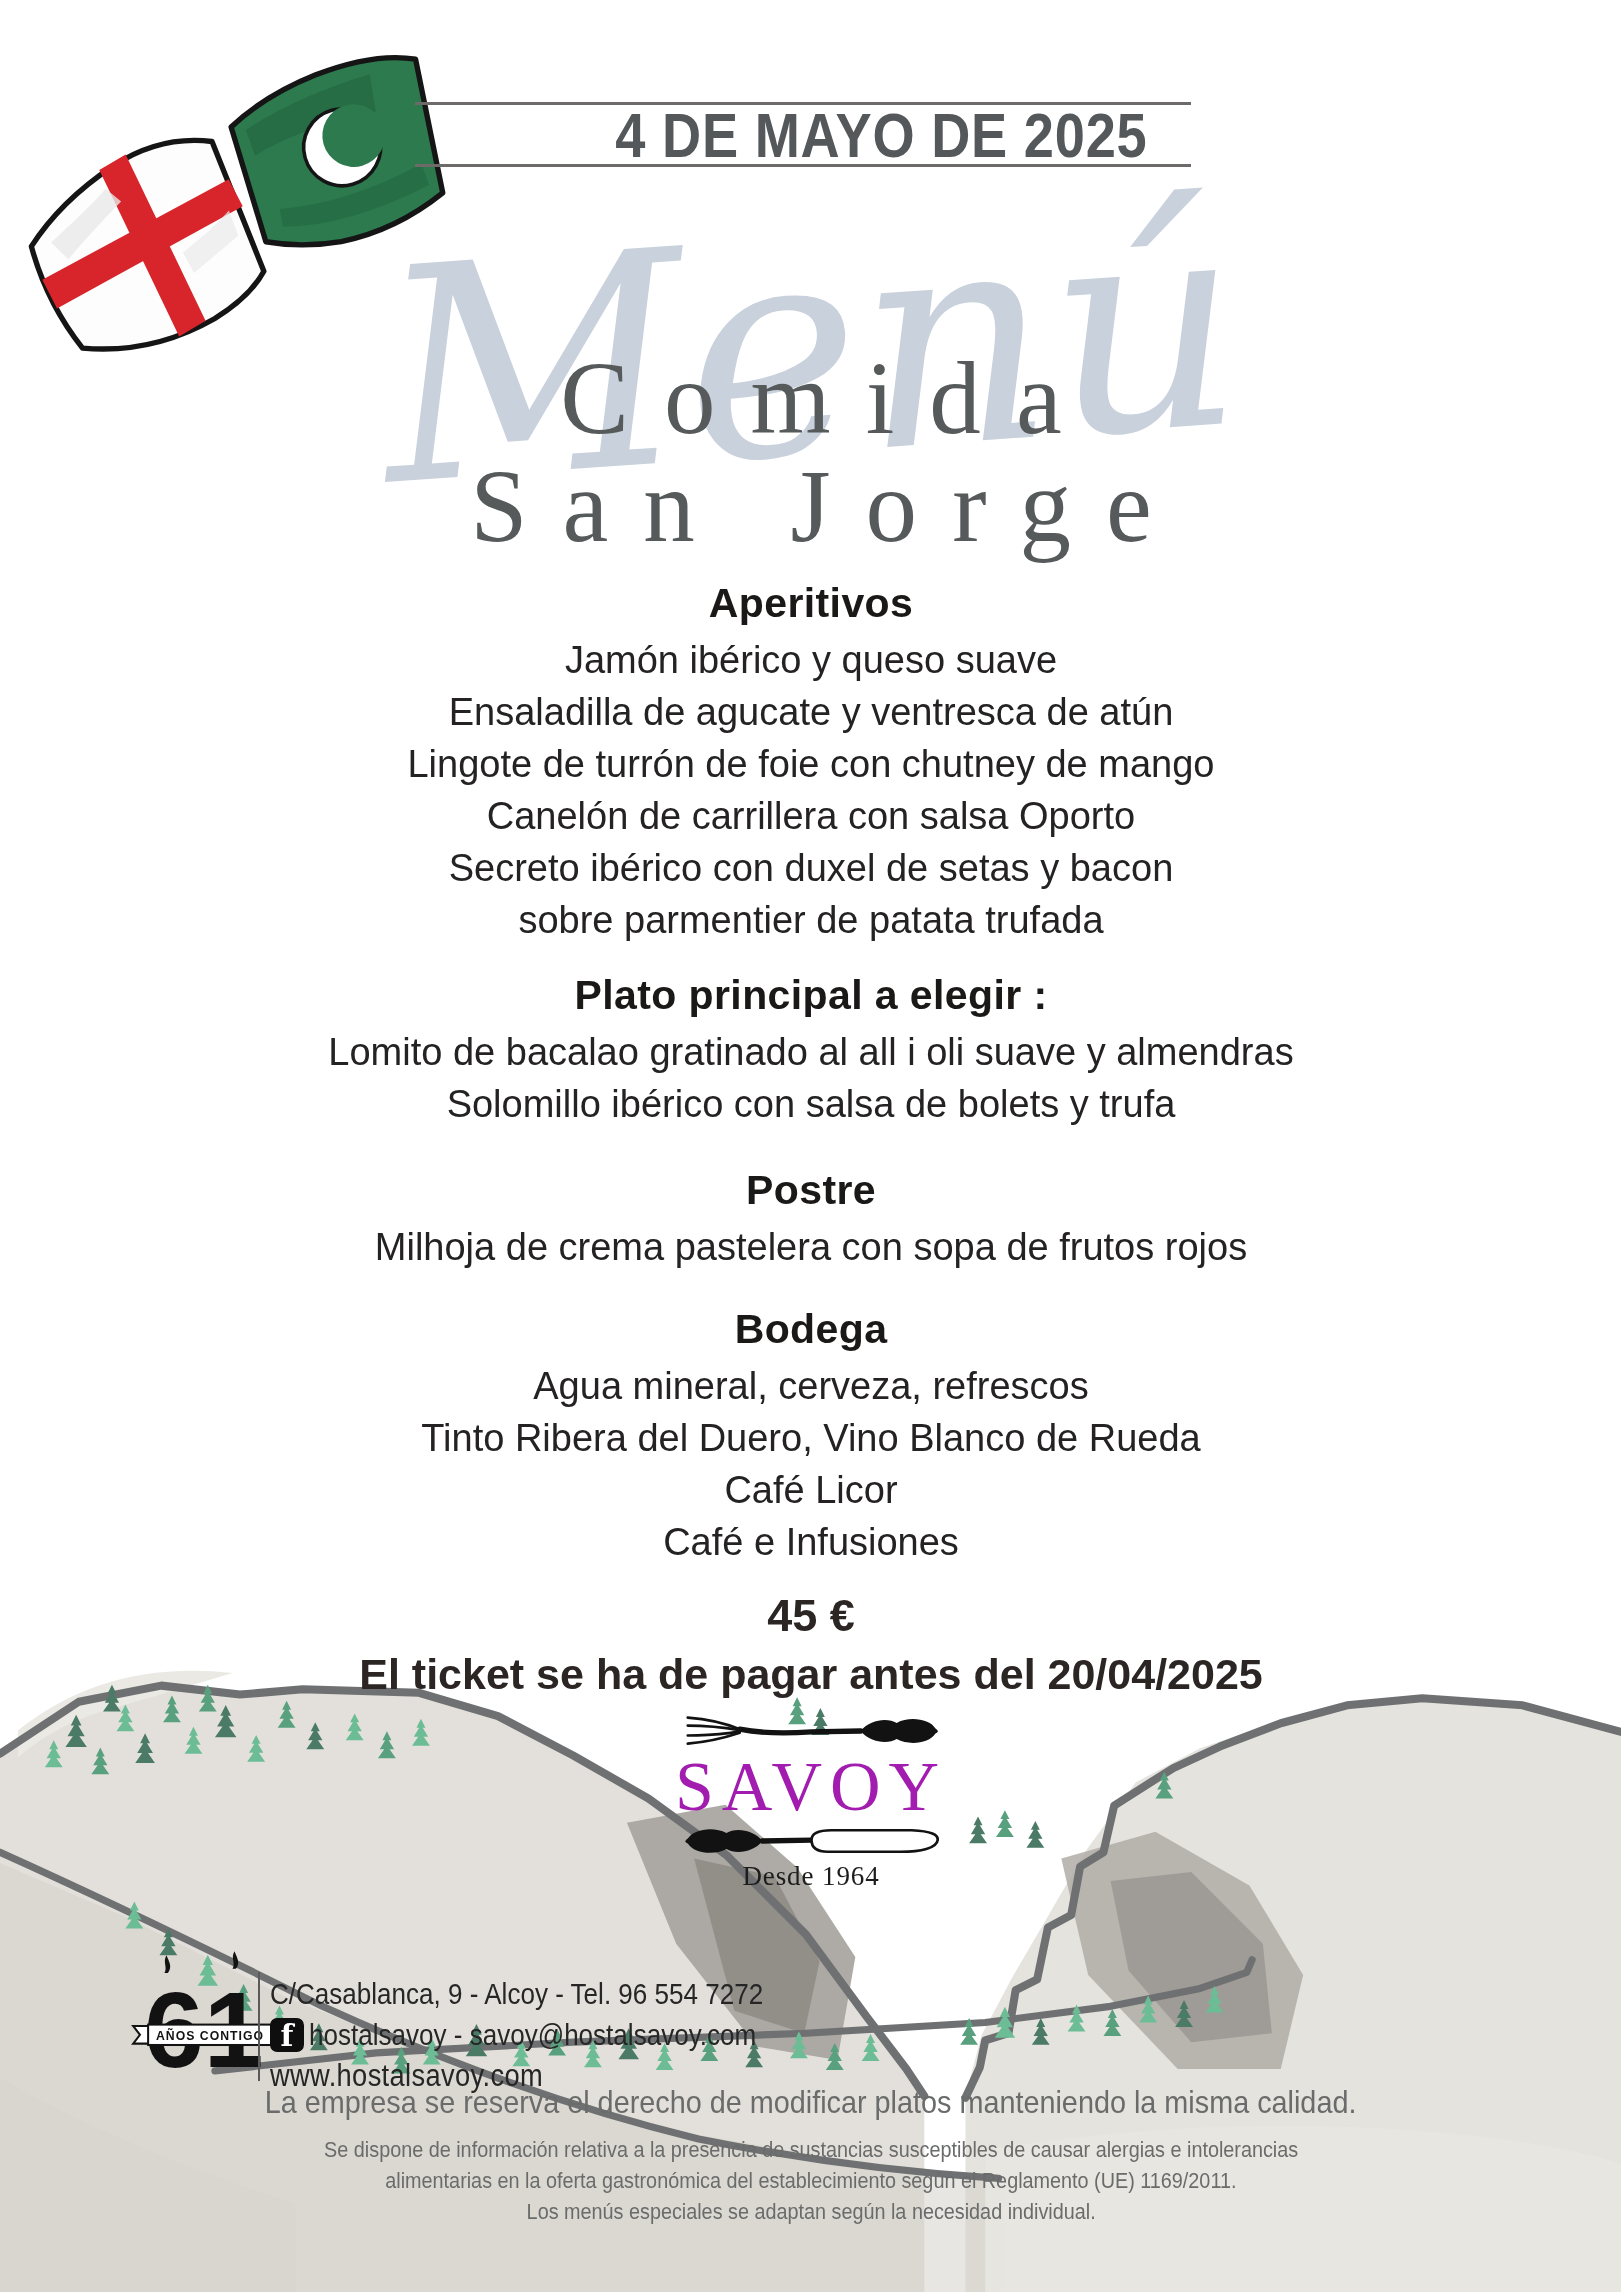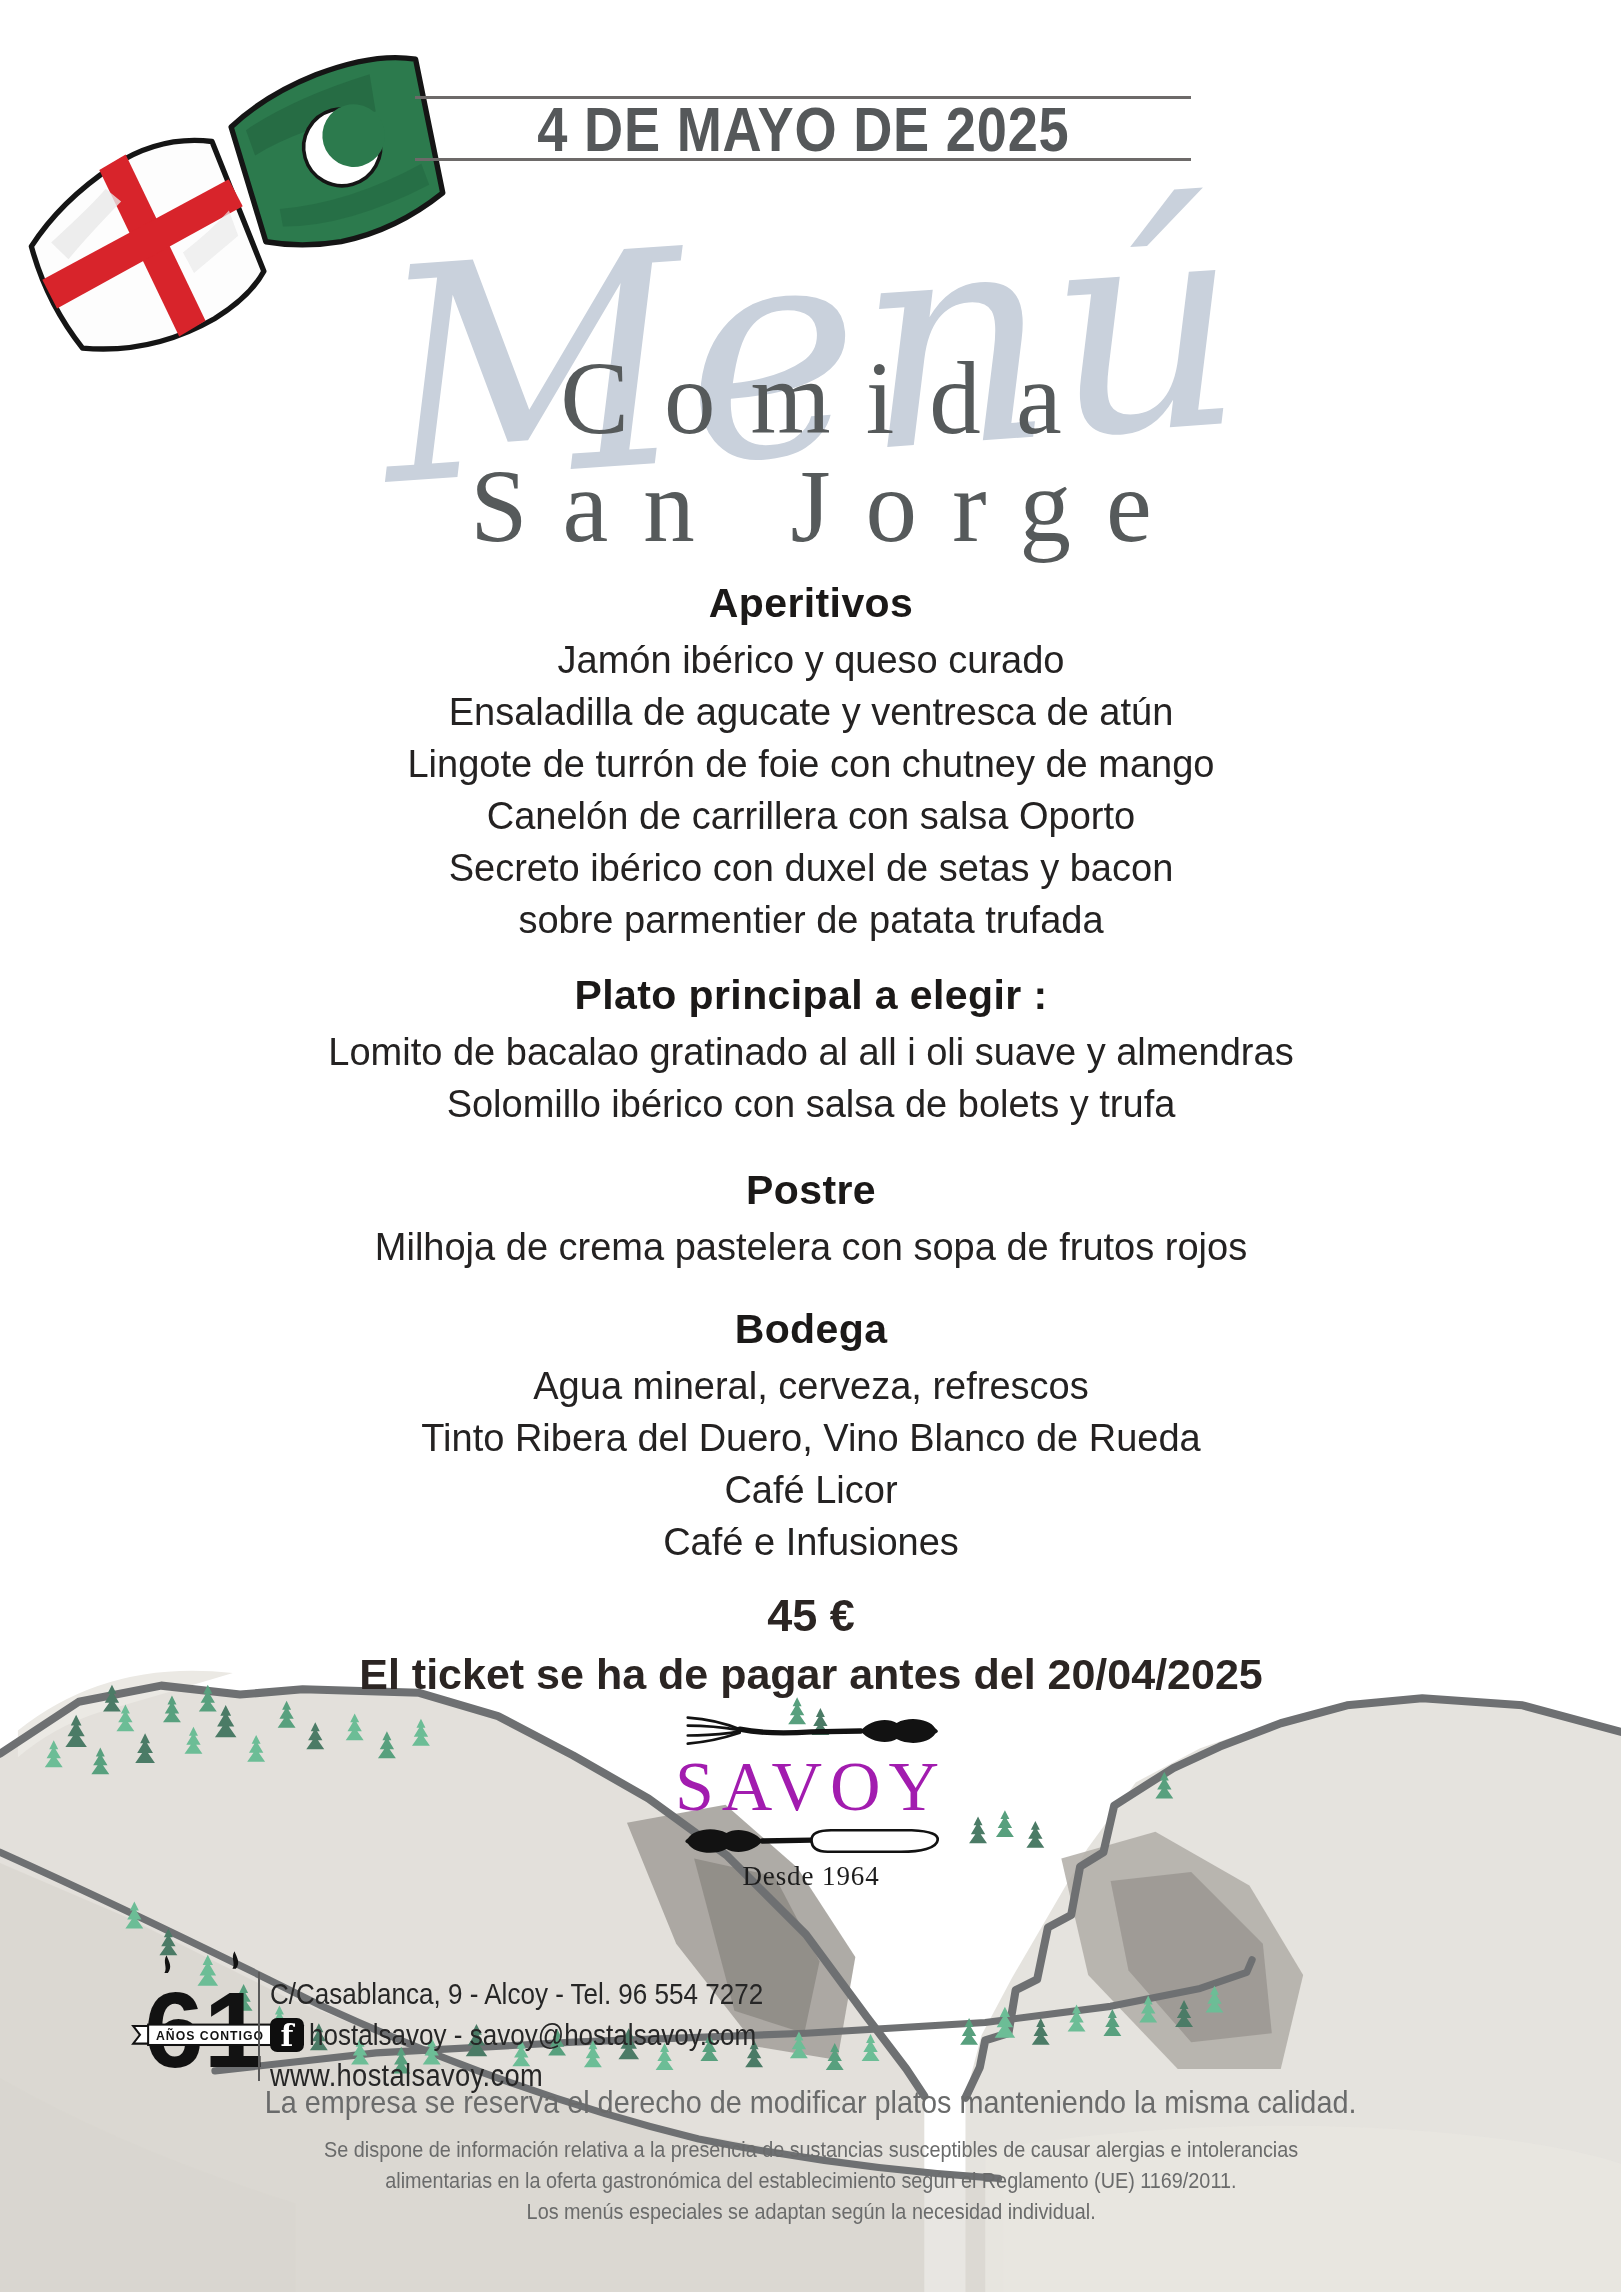--- a/index.html
+++ b/index.html
@@ -3,23 +3,23 @@
 <meta charset="utf-8">
 <style>
   html,body{margin:0;padding:0;background:#ffffff;}
   .page{position:relative;width:1622px;height:2293px;background:#ffffff;overflow:hidden;
         font-family:"Liberation Sans",sans-serif;}
 
   
   .flag{position:absolute;left:16px;top:43px;width:452px;height:345px;z-index:2;}
 
   
-  .date-block{position:absolute;left:415px;top:96px;width:776px;height:59px;
+  .date-block{position:absolute;left:415px;top:102px;width:776px;height:59px;
               border-top:3.6px solid #6d6a69;border-bottom:3.6px solid #6d6a69;
-              display:flex;align-items:center;justify-content:center;z-index:2;}
+              display:flex;align-items:center;justify-content:flex-end;z-index:2;}
   .date-text{font-size:63px;font-weight:bold;color:#55585a;letter-spacing:0.9px;
              display:inline-block;transform:scaleX(.86);white-space:nowrap;}
 
   
   .script-menu{position:absolute;left:0;top:202px;width:100%;text-align:center;
                font-family:"DejaVu Serif",serif;font-style:italic;font-weight:normal;
                font-size:296px;line-height:1;color:#c9d1dc;z-index:1;
                transform:rotate(-4deg);}
   .title-line{position:absolute;left:0;width:100%;text-align:center;z-index:2;
               font-family:"Liberation Serif",serif;color:#565a5b;
@@ -105,21 +105,21 @@
   <div class="date-block">
     <span class="date-text">4 DE MAYO DE 2025</span>
   </div>
 
   <div class="script-menu">Menú</div>
   <div class="title-line title-1">Comida</div>
   <div class="title-line title-2">San Jorge</div>
 
   <section class="menu-section s1">
     <h2>Aperitivos</h2>
-    <div class="menu-item">Jamón ibérico y queso curado</div>
+    <div class="menu-item">Jamón ibérico y queso suave</div>
     <div class="menu-item">Ensaladilla de agucate y ventresca de atún</div>
     <div class="menu-item">Lingote de turrón de foie con chutney de mango</div>
     <div class="menu-item">Canelón de carrillera con salsa Oporto</div>
     <div class="menu-item">Secreto ibérico con duxel de setas y bacon</div>
     <div class="menu-item">sobre parmentier de patata trufada</div>
   </section>
 
   <section class="menu-section s2">
     <h2>Plato principal a elegir :</h2>
     <div class="menu-item">Lomito de bacalao gratinado al all i oli suave y almendras</div>

